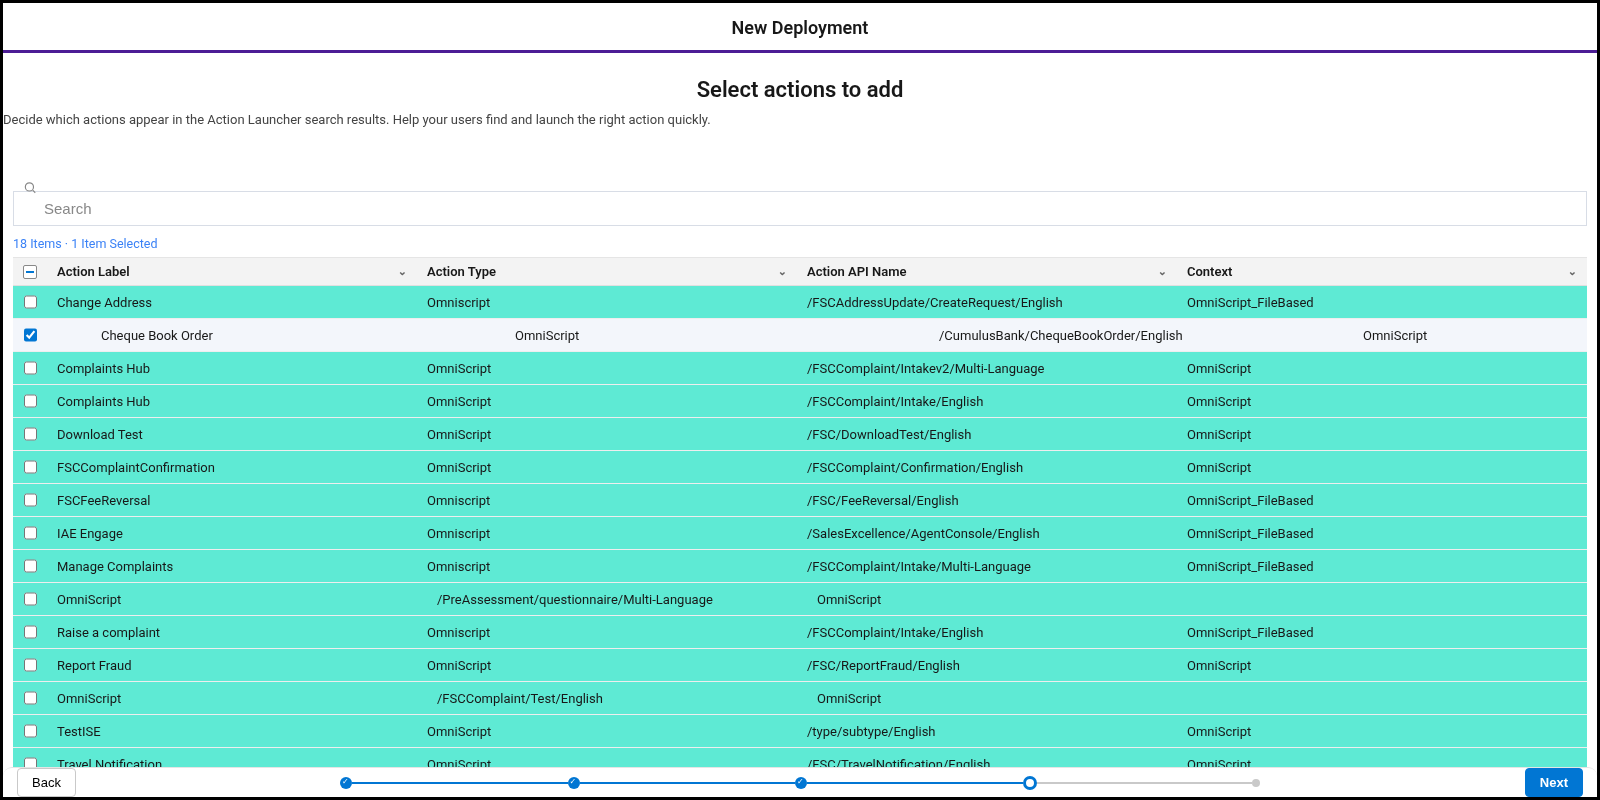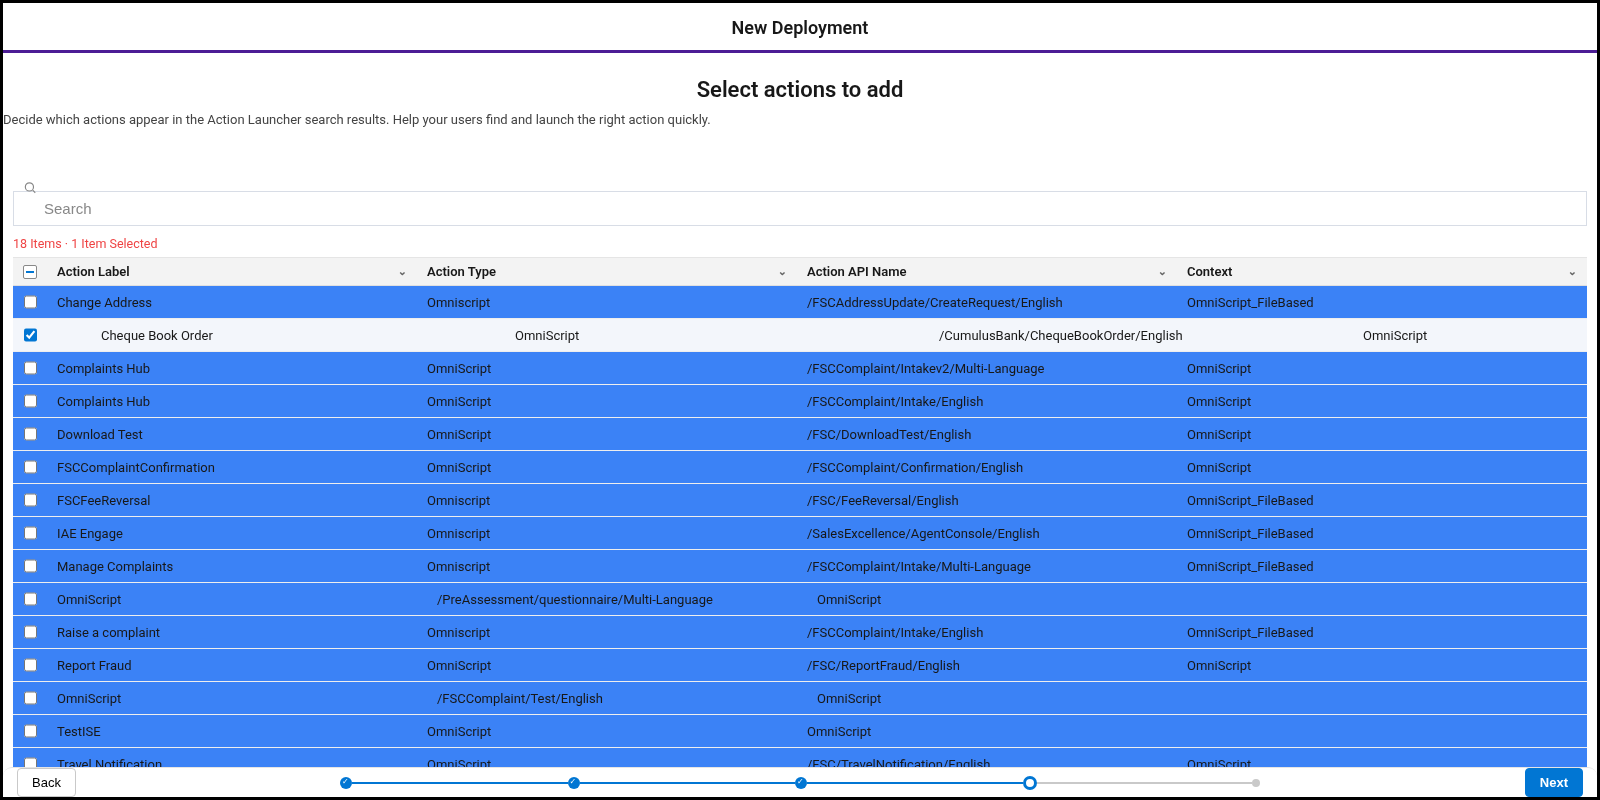--- a/index.html
+++ b/index.html
@@ -5,24 +5,24 @@
   * { box-sizing: border-box; }
   html, body { margin: 0; padding: 0; font-family: -apple-system, BlinkMacSystemFont, "Segoe UI", Roboto, Helvetica, Arial, sans-serif; font-size: 13px; color: #181818; }
   .frame { border: 3px solid #000; width: 1600px; height: 800px; display: flex; flex-direction: column; background: #fff; }
   .titlebar { text-align: center; padding: 14px 0 12px; font-size: 18px; font-weight: 600; border-bottom: 3px solid #4c1d95; }
   .content { flex: 1; overflow: hidden; display: flex; flex-direction: column; padding: 0; }
   .heading { text-align: center; margin-top: 24px; font-size: 22px; font-weight: 600; }
   .subheading { text-align: left; margin: 10px 0 24px; font-size: 13px; color: #444; }
   .searchbar { margin: 0 10px 10px; position: relative; }
   .searchbar input { width: 100%; padding: 8px 8px 8px 30px; border: 1px solid #d8dde6; border-radius: 0; font-size: 15px; background: #fff; color: #333; margin-top: 40px; }
   .searchbar .icon { position: absolute; left: 10px; top: 50%; transform: translateY(-50%); color: #888; }
-  .counter { margin: 0 10px 6px; font-size: 12.5px; color: #ef4444; }
+  .counter { margin: 0 10px 6px; font-size: 12.5px; color: #3b82f6; }
   .table { flex: 1; overflow-y: auto; margin: 0 10px; border-top: 1px solid #e5e5e5; }
   .thead { display: flex; align-items: center; background: #f3f3f3; border-bottom: 1px solid #e0e0e0; font-weight: 600; font-size: 13px; }
-  .trow { display: flex; align-items: center; border-bottom: 1px solid #eee; font-size: 13px; background: #3b82f6; }
+  .trow { display: flex; align-items: center; border-bottom: 1px solid #eee; font-size: 13px; background: #5eead4; }
   .trow.selected { background: #f3f6fb; gap: 44px; }
   .cell { padding: 6px 10px; overflow: hidden; text-overflow: ellipsis; white-space: nowrap; }
   .cell.chk { width: 34px; flex: none; display: flex; align-items: center; justify-content: center; }
   .cell.c1 { flex: 0 0 370px; }
   .cell.c2 { flex: 0 0 380px; }
   .cell.c3 { flex: 0 0 380px; }
   .cell.c4 { flex: 1 1 auto; }
   .th { display: flex; align-items: center; justify-content: space-between; gap: 37px; }
   .chevron { color: #666; font-size: 11px; padding-left: 6px; }
   input[type=checkbox] { width: 14px; height: 14px; accent-color: #0176d3; }
@@ -201,20 +201,21 @@
             <div class="cell c2">OmniScript</div>
             <div class="cell c3">/FSCComplaint/Test/English</div>
             <div class="cell c4">OmniScript</div>
           </div>
           <div class="trow">
             <div class="cell chk">
               <input type="checkbox" style="">
             </div>
             <div class="cell c1">TestISE</div>
             <div class="cell c2">OmniScript</div>
+            <div class="cell c3">/type/subtype/English</div>
             <div class="cell c4">OmniScript</div>
           </div>
           <div class="trow">
             <div class="cell chk">
               <input type="checkbox" style="">
             </div>
             <div class="cell c1">Travel Notification</div>
             <div class="cell c2">OmniScript</div>
             <div class="cell c3">/FSC/TravelNotification/English</div>
             <div class="cell c4">OmniScript</div>

